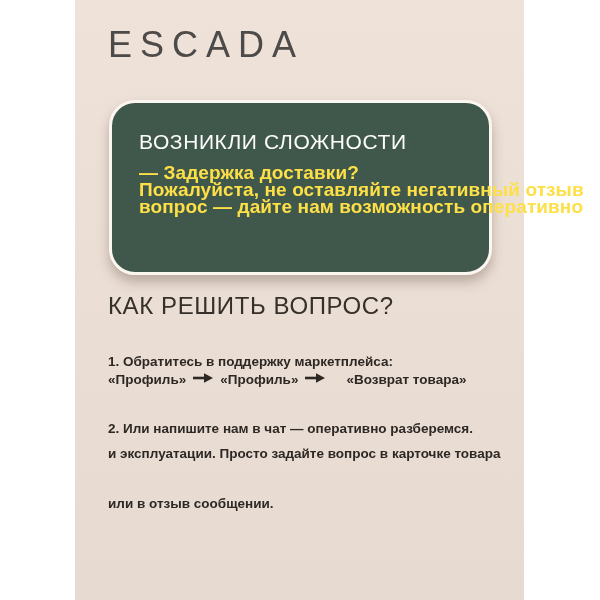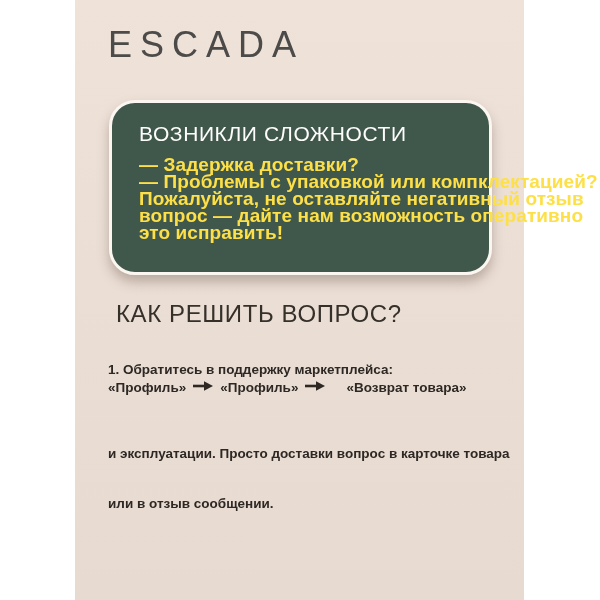--- a/index.html
+++ b/index.html
@@ -22,38 +22,38 @@
     font-size:36px; font-weight:400; letter-spacing:8px;
     color:#4c4b49; line-height:1; white-space:nowrap;
   }
   .card {
     position:absolute; left:34px; top:100px;
     width:383px; height:175px; box-sizing:border-box;
     background:#40574b;
     border:3px solid #fbf6f0;
     border-radius:26px;
     box-shadow:0 7px 12px rgba(109,86,74,0.38);
-    padding:16px 12px 0 27px;
+    padding:24px 12px 0 27px;
     color:#ffffff;
   }
   .card-title {
     font-size:21px; font-weight:500; letter-spacing:0.6px;
     line-height:30px; color:#fdfdfc; white-space:nowrap;
   }
   .card-body {
     margin-top:7px;
     font-size:19px; font-weight:700; letter-spacing:0.1px;
     line-height:17px; color:#fde047;
   }
   .card-body .line { white-space:nowrap; }
   .section { position:absolute; left:33px; }
   .section-how { top:291px; }
   .section-tech { top:413px; }
   .section h2 {
-    margin:8px; font-size:24px; font-weight:400;
+    margin:0; font-size:24px; font-weight:400;
     letter-spacing:0.6px; line-height:30px;
     color:#35302a; white-space:nowrap;
   }
   .section-body {
     margin-top:13px;
     font-size:13.5px; font-weight:700;
     line-height:17.5px; color:#2d2824;
   }
   .section-body .line { white-space:nowrap;margin-top:32px; }
   .path-row {
@@ -70,24 +70,22 @@
   <div class="content">
 
     <div class="logo">ESCADA</div>
 
     <div class="card">
       <div class="card-title">
         <div class="line">ВОЗНИКЛИ СЛОЖНОСТИ</div>
       </div>
       <div class="card-body">
         <div class="line">— Задержка доставки?</div>
-        <div class="line">— Проблемы с упаковкой или компклектацией?</div>
         <div class="line">Пожалуйста, не оставляйте негативный отзыв</div>
         <div class="line">вопрос — дайте нам возможность оперативно</div>
-        <div class="line">это исправить!</div>
       </div>
     </div>
 
     <div class="section section-how">
       <h2>КАК РЕШИТЬ ВОПРОС?</h2>
       <div class="section-body">
         <div class="line">1. Обратитесь в поддержку маркетплейса:</div>
         <div class="path-row">
           <span>«Профиль»</span>
           <span class="arrow-icon">
@@ -99,24 +97,25 @@
           <span>«Профиль»</span>
           <span class="arrow-icon">
             <svg width="22" height="12" viewBox="0 0 22 12">
                 <path d="M1 6 H13" stroke="#2d2824" stroke-width="2.6"></path>
                 <path d="M12 1.2 L21 6 L12 10.8 Z" fill="#2d2824"></path>
               </svg>
           </span>
           <span class="path-gap"></span>
           <span>«Возврат товара»</span>
         </div>
+        <div class="line">2. Или напишите нам в чат — оперативно разберемся.</div>
       </div>
     </div>
 
     <div class="section section-tech">
       <div class="section-body">
-        <div class="line">и эксплуатации. Просто доставки вопрос в карточке товара</div>
+        <div class="line">и эксплуатации. Просто задайте вопрос в карточке товара</div>
         <div class="line">или в отзыв сообщении.</div>
       </div>
     </div>
 
   </div>
 </div>
 
 </body></html>

